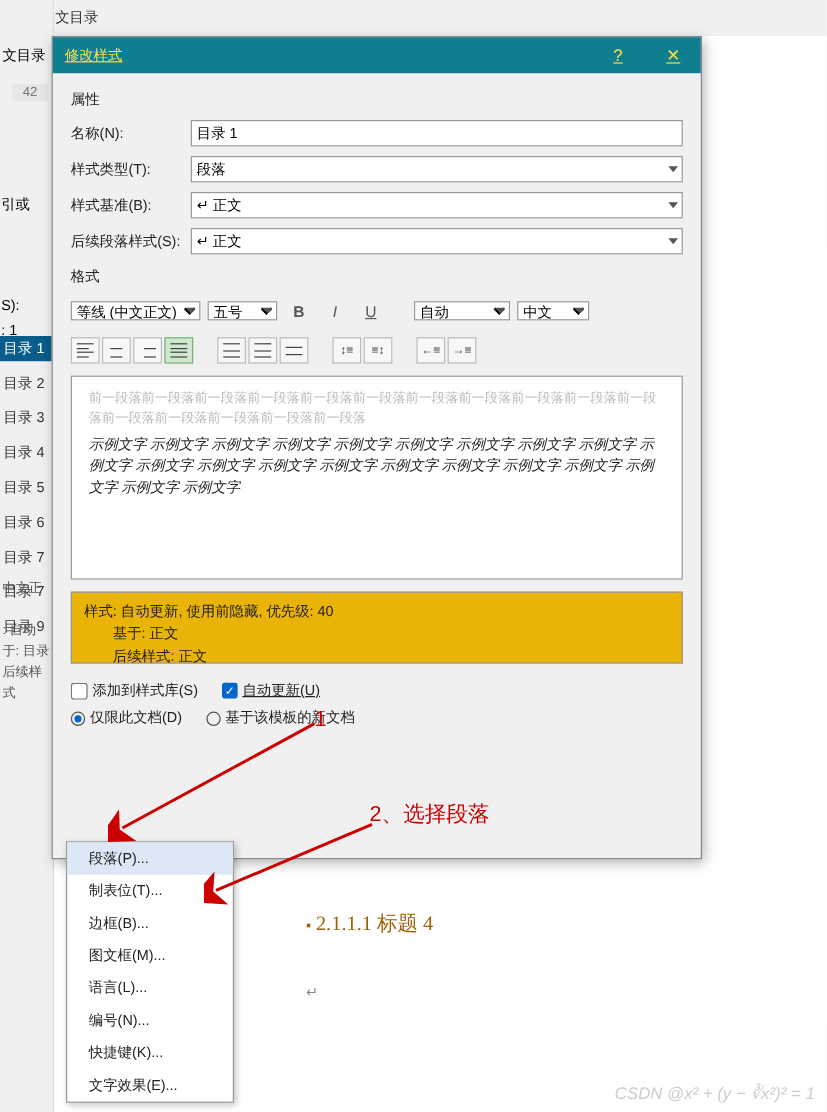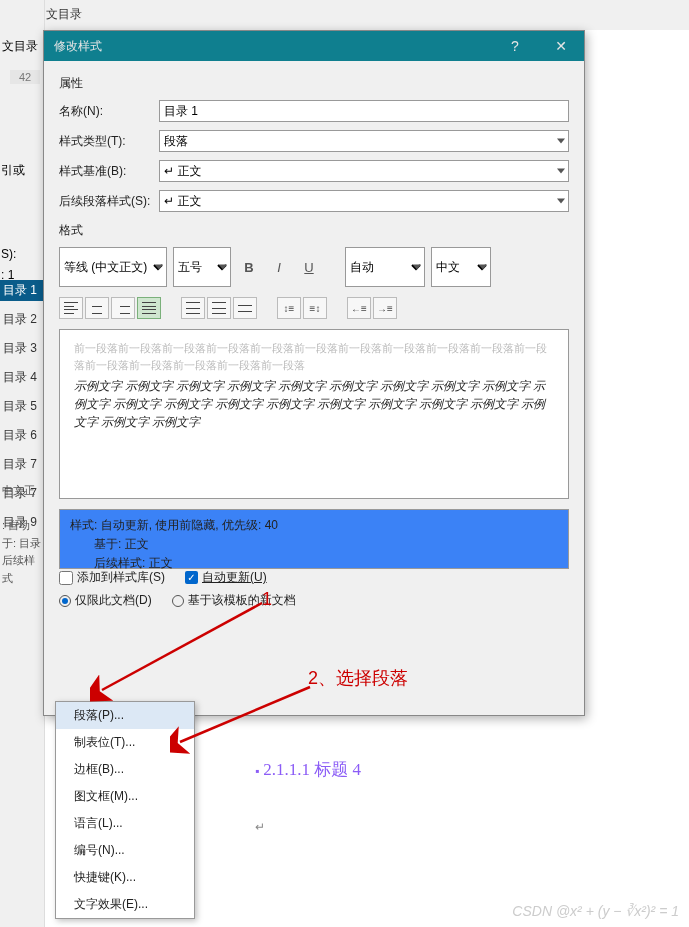--- a/index.html
+++ b/index.html
@@ -38,22 +38,22 @@
 .dialog {
   position: absolute;
   left: 43px; top: 30px;
   width: 542px; height: 686px;
   background: #f0f0f0;
   border: 1px solid #888;
   box-shadow: 2px 3px 10px rgba(0,0,0,.3);
 }
 .titlebar {
   height: 30px; background: #0f7f8f;
-  display: flex; align-items:center; color:#e5e5e5;
-  padding: 0 0 0 10px; font-size: 12px;
+  display: flex; align-items:center; color:#fde047;
+  padding: 0 0 0 10px; font-size: 12px; text-decoration: underline;
 }
 .titlebar .t-title { flex:1; }
 .titlebar .t-btn { width:46px; height:30px; display:flex; align-items:center; justify-content:center; font-size:14px; }
 .body { padding: 10px 15px; }
 .section-label { font-size:12px; color:#222; margin: 4px 0 8px; }
 .row { display:flex; align-items:center; margin-bottom:8px; }
 .row .lbl { width:100px; color:#222; }
 .row .field { flex:1; }
 input[type=text], select.full {
   width:100%; height:22px; border:1px solid #999; background:#fff;
@@ -67,46 +67,46 @@
   pointer-events:none;
 }
 .toolbar {
   display:flex; align-items:center; gap:6px; margin: 6px 0 10px;
   flex-wrap: nowrap;
 }
 .toolbar .sel-wrap.w1 { width:108px; }
 .toolbar .sel-wrap.w2 { width:58px; }
 .toolbar .sel-wrap.w3 { width:80px; }
 .toolbar .sel-wrap.w4 { width:60px; }
-.toolbar select { width:100%; height:40px; border:1px solid #999; background:#fff; font-size:12px; }
+.toolbar select { width:100%; height:16px; border:1px solid #999; background:#fff; font-size:12px; }
 .ic-btn {
   width:24px; height:24px; border:1px solid transparent;
   display:flex; align-items:center; justify-content:center;
   font-size:13px; color:#555; background:transparent;
 }
 .toolbar2 {
   display:flex; align-items:center; gap:2px; margin-bottom:10px;
 }
 .toolbar2 .grp { display:flex; gap:2px; margin-right:18px; }
 .align-btn { width:24px; height:22px; border:1px solid #bbb; background:#f7f7f7; display:flex; align-items:center; justify-content:center; }
 .align-btn.active { background:#cfe6cf; border-color:#7ab07a; }
 .align-icon { width:14px; height:12px; display:flex; flex-direction:column; justify-content:space-between; }
 .align-icon span { height:1px; background:#444; display:block; }
 .preview {
   border:1px solid #999; background:#fff; height:170px;
   padding:10px 14px; font-size:11px; color:#bbb; overflow:hidden;
   line-height:1.5; font-family: SimSun, serif;
 }
 .preview .sample { color:#222; margin:4px 0; font-size:12px;font-style:italic; }
 .desc-box {
-  border:1px solid #999; background:#3b82f6; height:60px;
+  border:1px solid #999; background:#eab308; height:60px;
   padding:6px 10px; font-size:12px; color:#222; margin-top:10px;
   line-height:1.6;
 }
-.checks { }
+.checks { margin-top:14px; }
 .checks .chk-row { display:flex; gap:20px; margin-bottom:6px; align-items:center; }
 .chk { display:flex; align-items:center; gap:4px; font-size:12px; color:#222; }
 .chk input { width:14px; height:14px; }
 .chk .cb-checked { width:13px; height:13px; background:#0066cc; border-radius:2px; display:inline-flex; align-items:center; justify-content:center; color:#fff; font-size:10px; }
 .chk .rb { width:12px; height:12px; border:1px solid #555; border-radius:50%; display:inline-flex; align-items:center; justify-content:center; }
 .chk .rb.checked::after { content:""; width:6px; height:6px; background:#0066cc; border-radius:50%; }
 .dlg-footer {
   position:absolute; left:0; right:0; bottom:0;
   padding: 10px 15px 14px; display:flex; align-items:center;
 }
@@ -124,21 +124,21 @@
   position:absolute; left:55px; top:701px; width:140px;
   background:#fff; border:1px solid #999; box-shadow:2px 2px 6px rgba(0,0,0,.25);
   z-index:50;
 }
 .dropdown-menu .mi {
   padding:5px 18px; font-size:12px; color:#222;
 }
 .dropdown-menu .mi.hover { background:#dce8f5; }
 .doc-heading {
   position:absolute; left:255px; top:758px;
-  font-size:17px; font-family: SimSun, serif; color:#8b5cf6;
+  font-size:17px; font-family: SimSun, serif; color:#a16207;
 }
 .doc-heading .bullet { font-size:12px; vertical-align:middle; margin-right:4px; }
 .anno1 {
   position:absolute; left:262px; top:589px;
   color:#cc0000; font-size:18px;
 }
 .anno2 {
   position:absolute; left:308px; top:666px;
   color:#cc0000; font-size:18px;
 }

